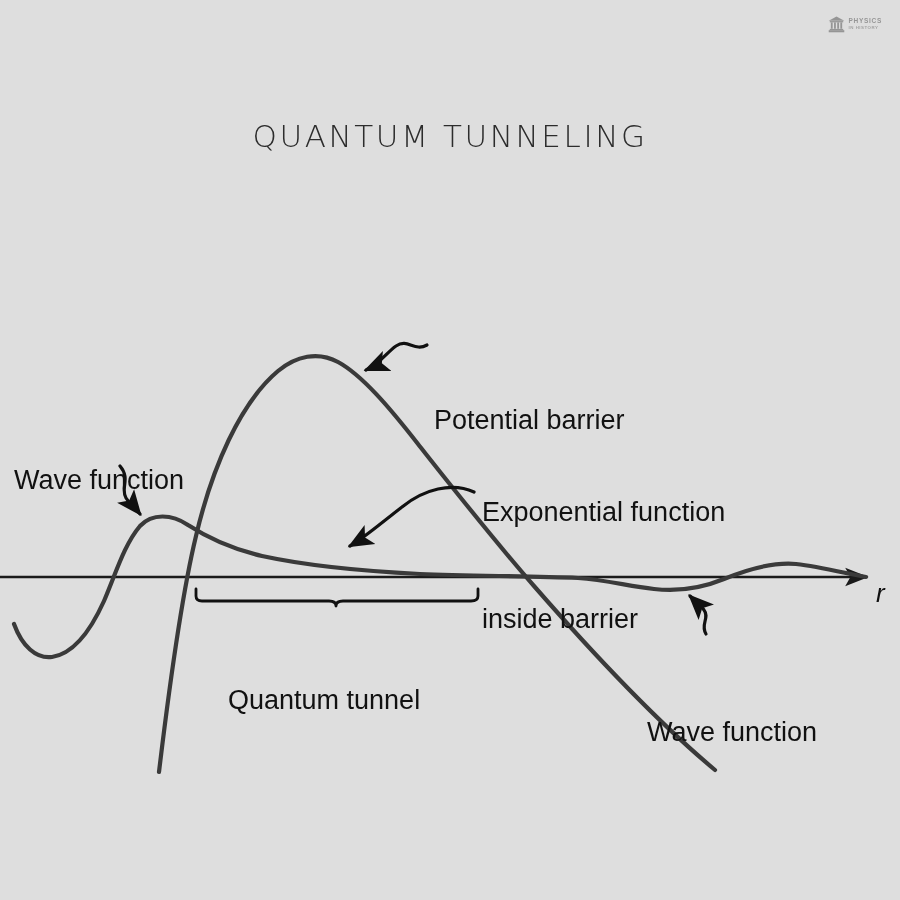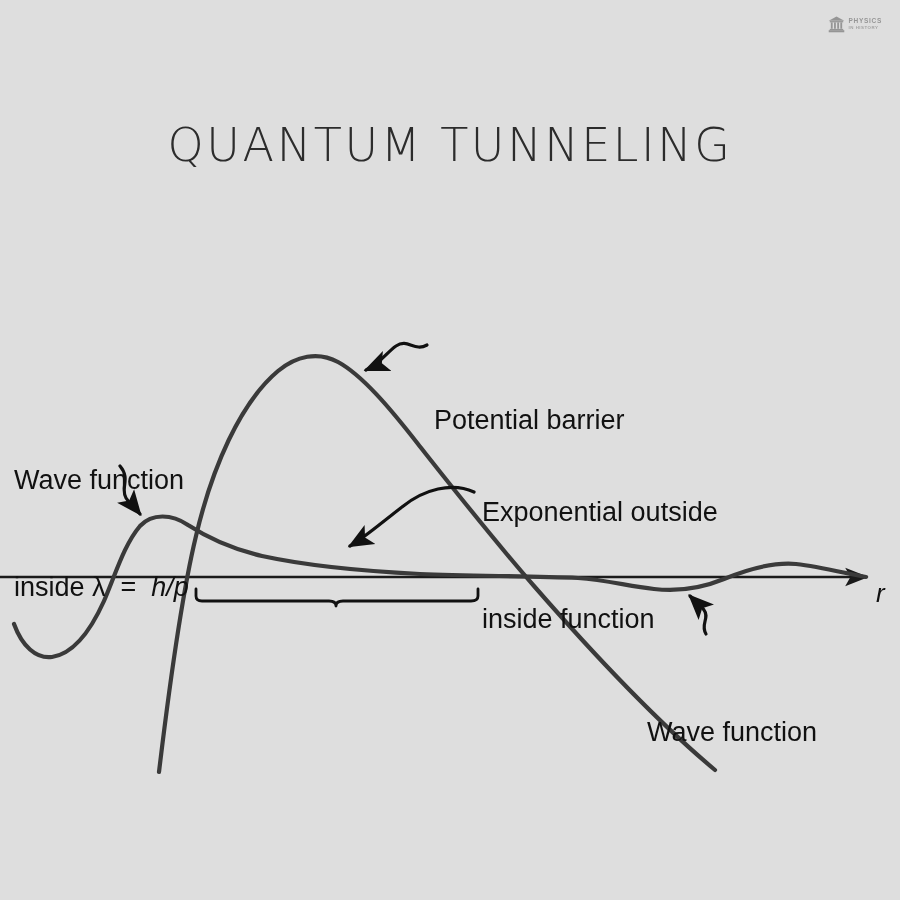--- a/index.html
+++ b/index.html
@@ -46,21 +46,21 @@
     margin-top: 1.5px;
   }
 
   
   .page-title {
     position: absolute;
     top: 118px;
     left: 0;
     width: 900px;
     text-align: center;
-    font-size: 46px;
+    font-size: 31px;
     font-weight: 300;
     letter-spacing: 2.6px;
     color: #2c2c2c;
     font-family: "DejaVu Sans", sans-serif;
   }
 
   
   #figure {
     position: absolute;
     left: 0;
@@ -165,32 +165,34 @@
 
     <path d="M120,466 C 131,479 120,488 126,498 C 131,506 136,509 140,514" fill="none" stroke="#111" stroke-width="3.2" stroke-linecap="round" marker-end="url(#arrowhead)"></path>
 
     <path d="M474,492 C 452,482 424,489 402,507 C 380,524 364,538 350,546" fill="none" stroke="#111" stroke-width="3.2" stroke-linecap="round" marker-end="url(#arrowhead)"></path>
 
     <path d="M706,634 C 700,624 710,618 704,610 C 700,604 694,600 690,596" fill="none" stroke="#111" stroke-width="3.2" stroke-linecap="round" marker-end="url(#arrowhead)"></path>
   </svg>
 
   <div class="annot" id="annot-wave-inside">
     <div>Wave function</div>
-    <div><span>inside </span><span>λ  =  </span><span class="it">h/p</span></div>
   </div>
 
   <div class="annot" id="annot-barrier">
     <div>Potential barrier</div>
   </div>
 
   <div class="annot" id="annot-exponential">
-    <div>Exponential outside</div>
-    <div>inside function</div>
+    <div>Exponential function</div>
+    <div>inside barrier</div>
   </div>
 
+  <div class="annot" id="annot-tunnel">
+    <div>Quantum tunnel</div>
+  </div>
 
   <div class="annot" id="annot-wave-outside">
     <div>Wave function</div>
   </div>
 
   <div id="axis-label-r">r</div>
 
 </div>
 
 </body></html>

